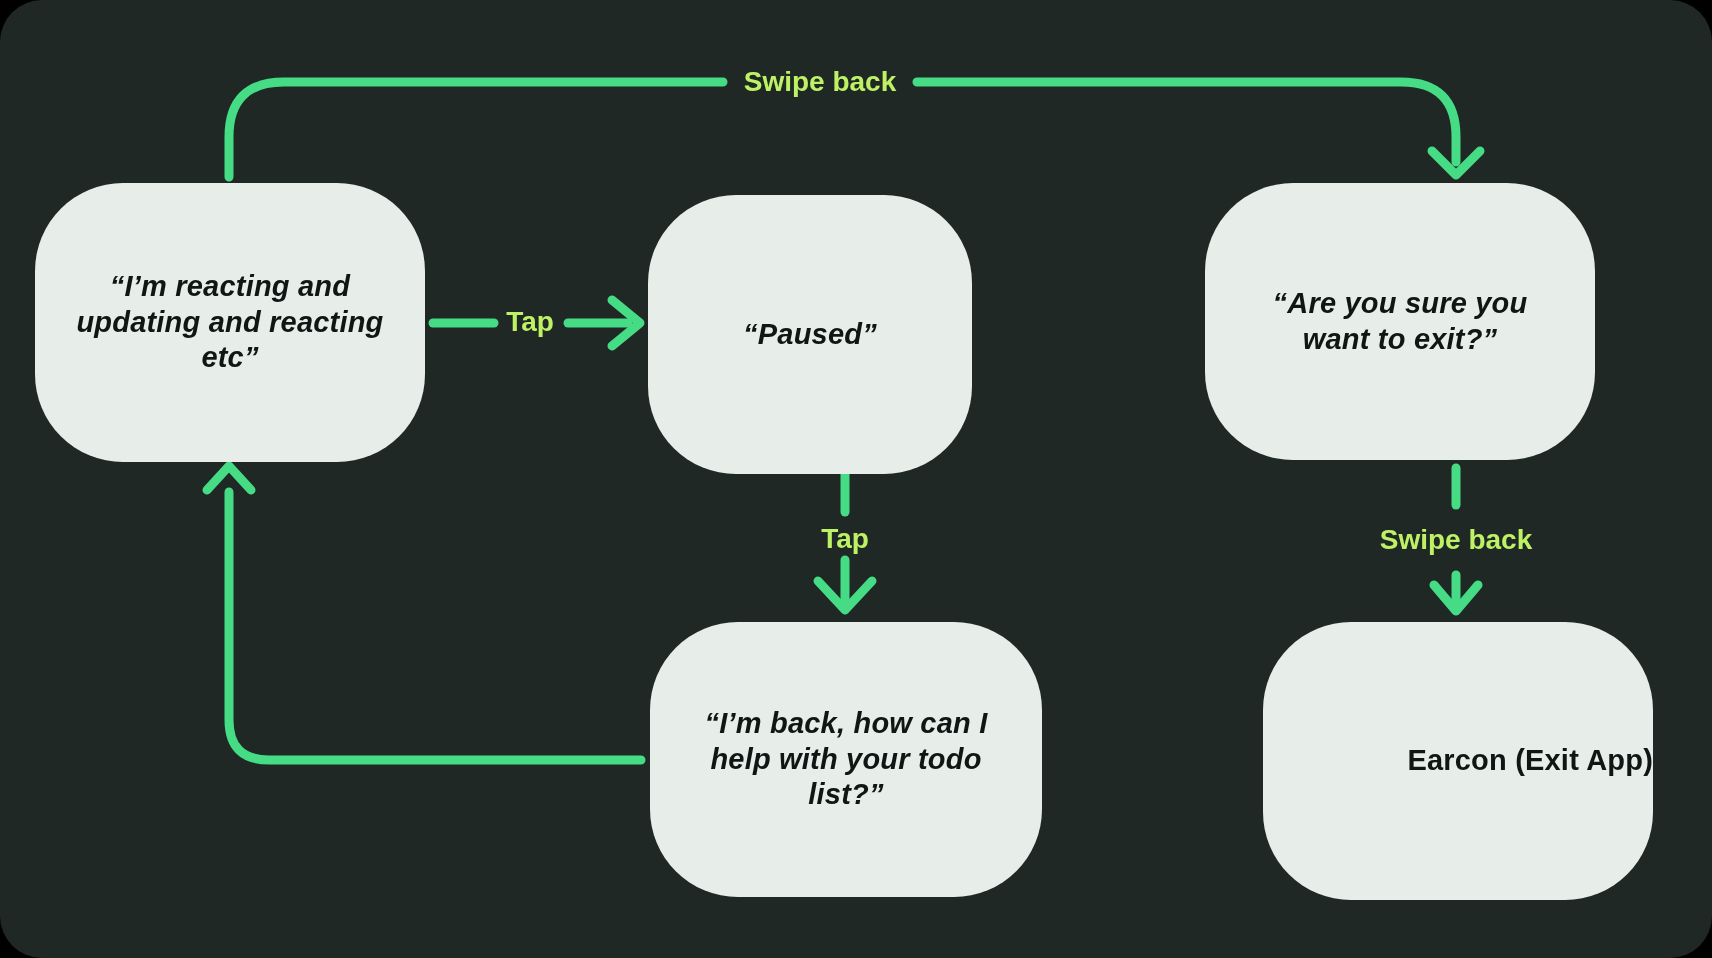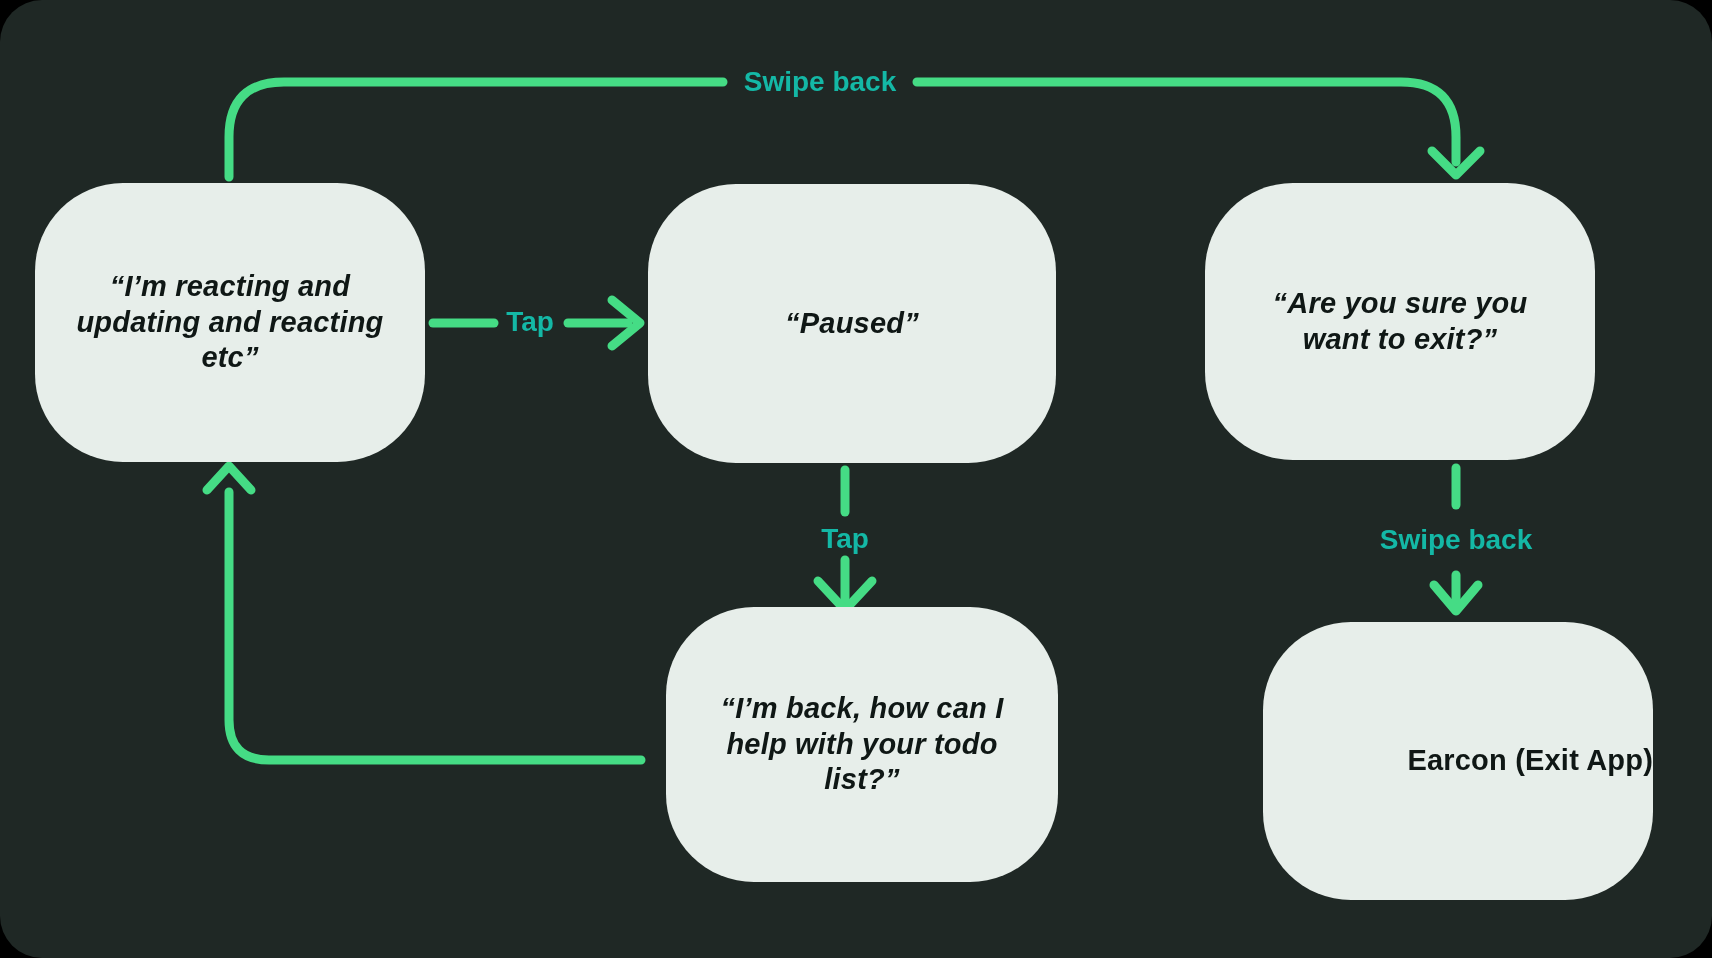--- a/index.html
+++ b/index.html
@@ -41,31 +41,31 @@
     color: #0F1715;
     font-weight: bold;
     font-size: 29px;
     line-height: 1.24;
     letter-spacing: 0.2px;
   }
   .node.quote {
     font-style: italic;
   }
   .node-listening { left: 35px;   top: 183px; width: 390px; height: 279px; }
-  .node-paused    { left: 648px;  top: 184px; width: 408px; height: 279px; align-items: center; }
+  .node-paused    { left: 648px;  top: 195px; width: 324px; height: 279px; align-items: center; }
   .node-exit      { left: 1205px; top: 183px; width: 390px; height: 277px; }
-  .node-back      { left: 650px;  top: 607px; width: 392px; height: 275px; margin-left: 16px; }
+  .node-back      { left: 650px;  top: 622px; width: 392px; height: 275px; }
   .node-earcon    { left: 1263px; top: 622px; width: 390px; height: 278px; justify-content: flex-end; }
   .node-listening .node-label { max-width: 340px; }
   .node-exit .node-label      { max-width: 310px; }
   .node-back .node-label      { max-width: 330px; }
   .edge-label {
     position: absolute;
     transform: translate(-50%, -50%);
-    color: #14b8a6;
+    color: #bef264;
     font-weight: bold;
     font-size: 28px;
     white-space: nowrap;
   }
   .label-swipe-top   { left: 820px;  top: 82px;  }
   .label-tap-right   { left: 530px;  top: 322px; }
   .label-tap-down    { left: 845px;  top: 539px; }
   .label-swipe-right { left: 1456px; top: 540px; }
 </style>
 </head>

